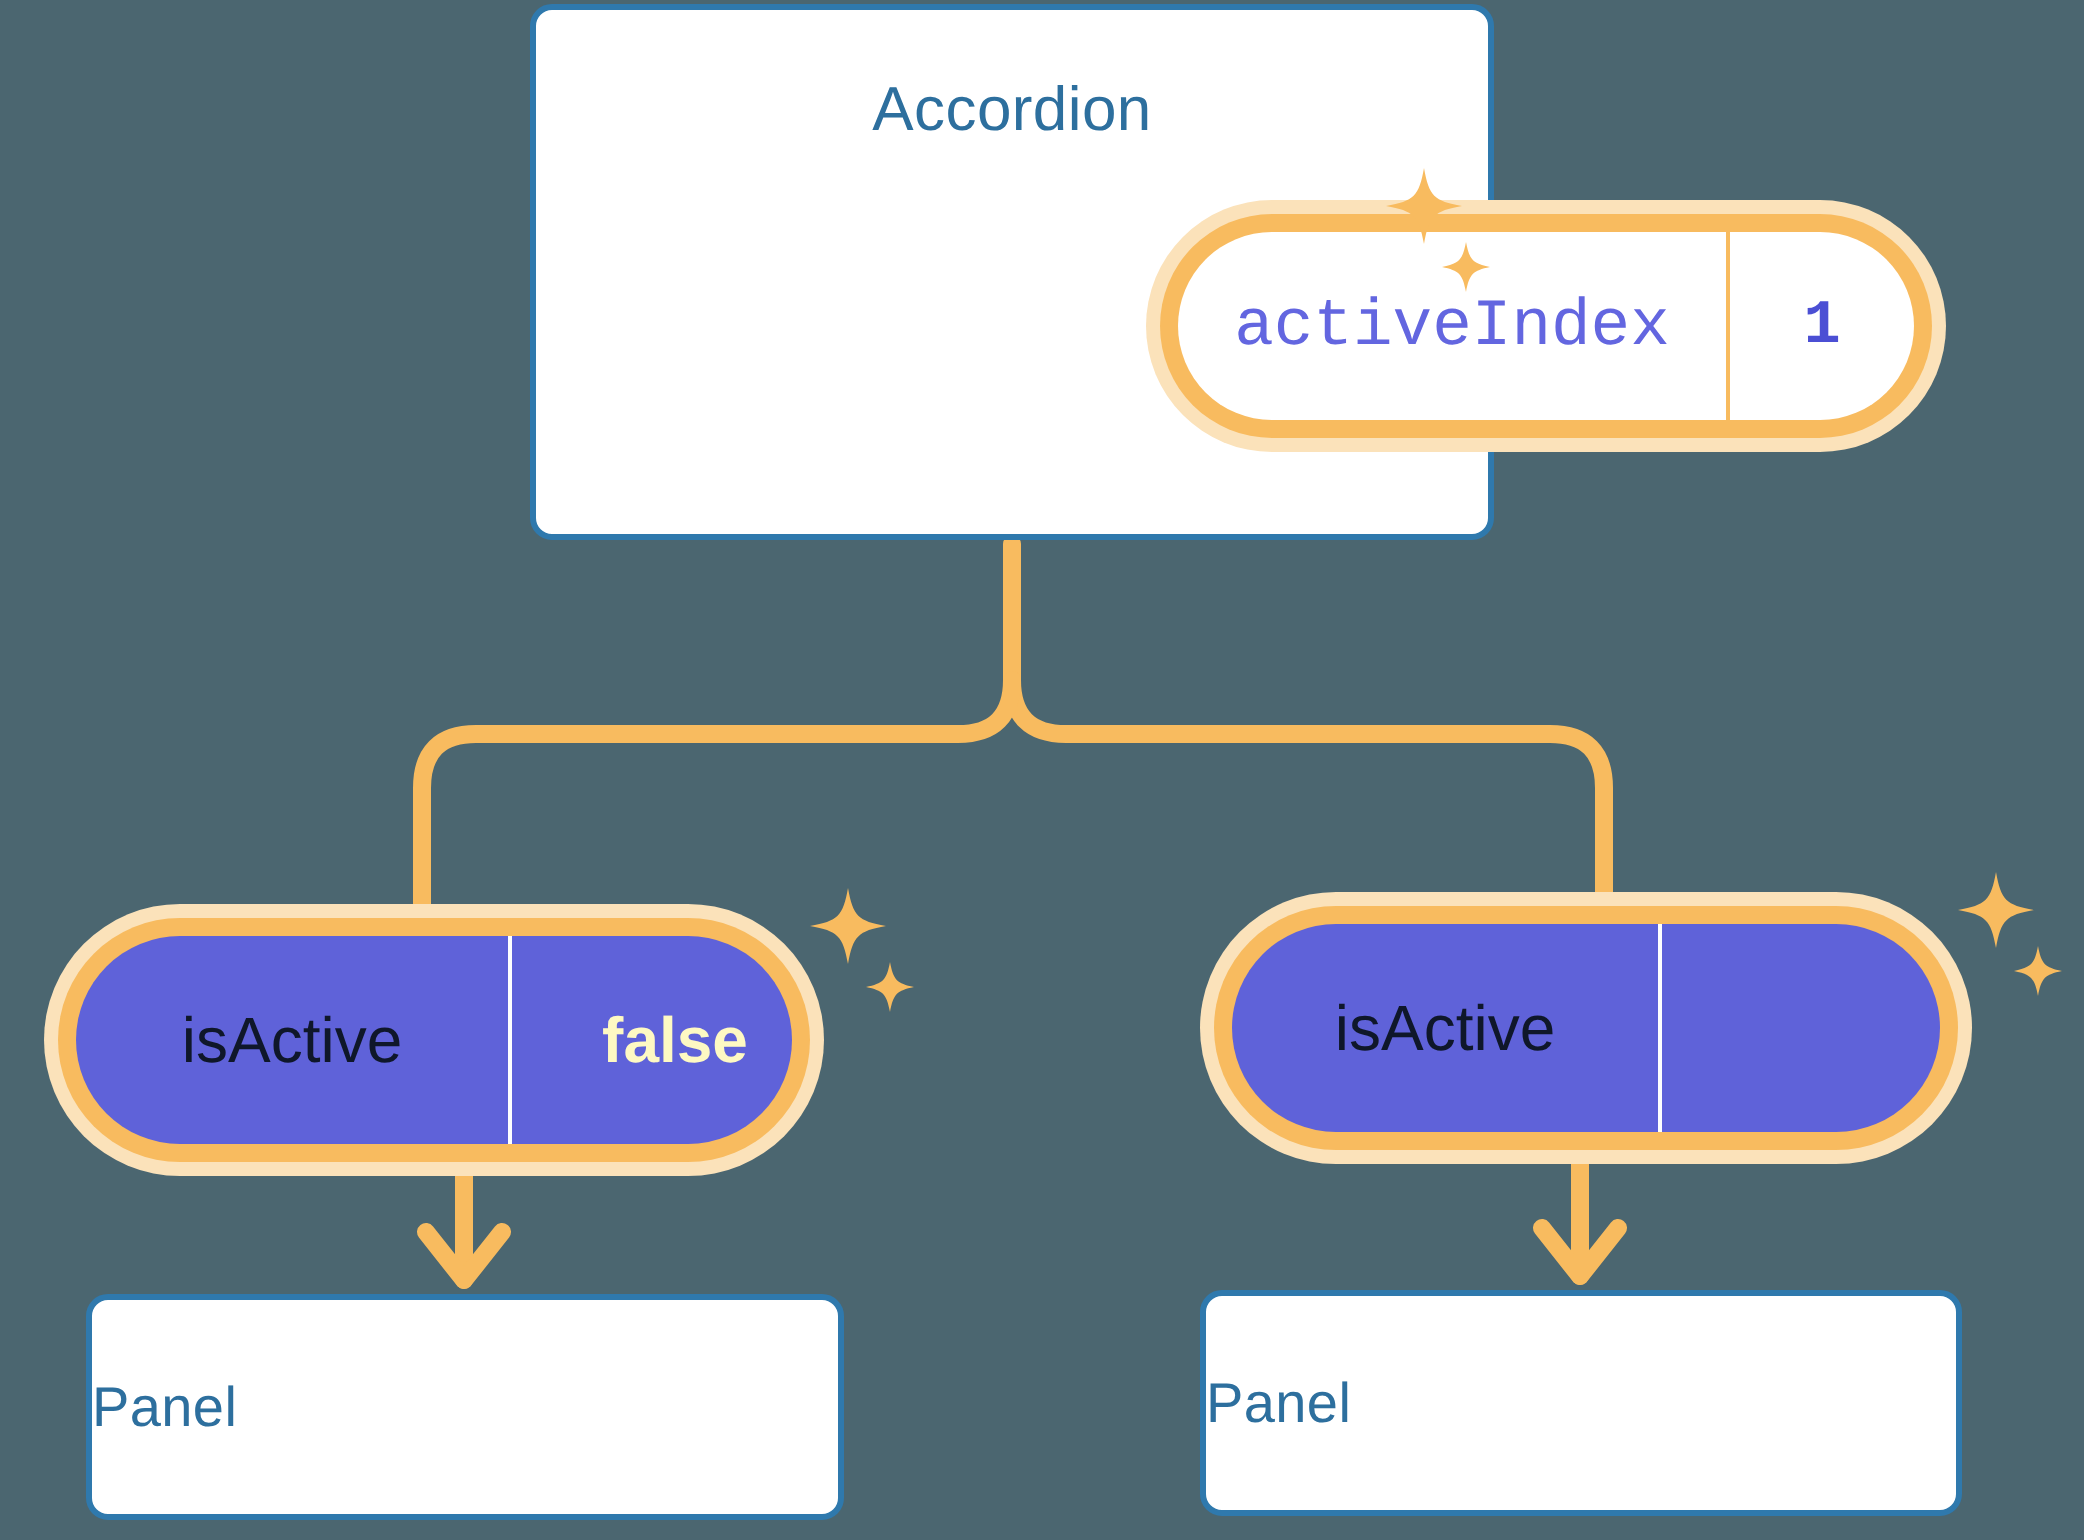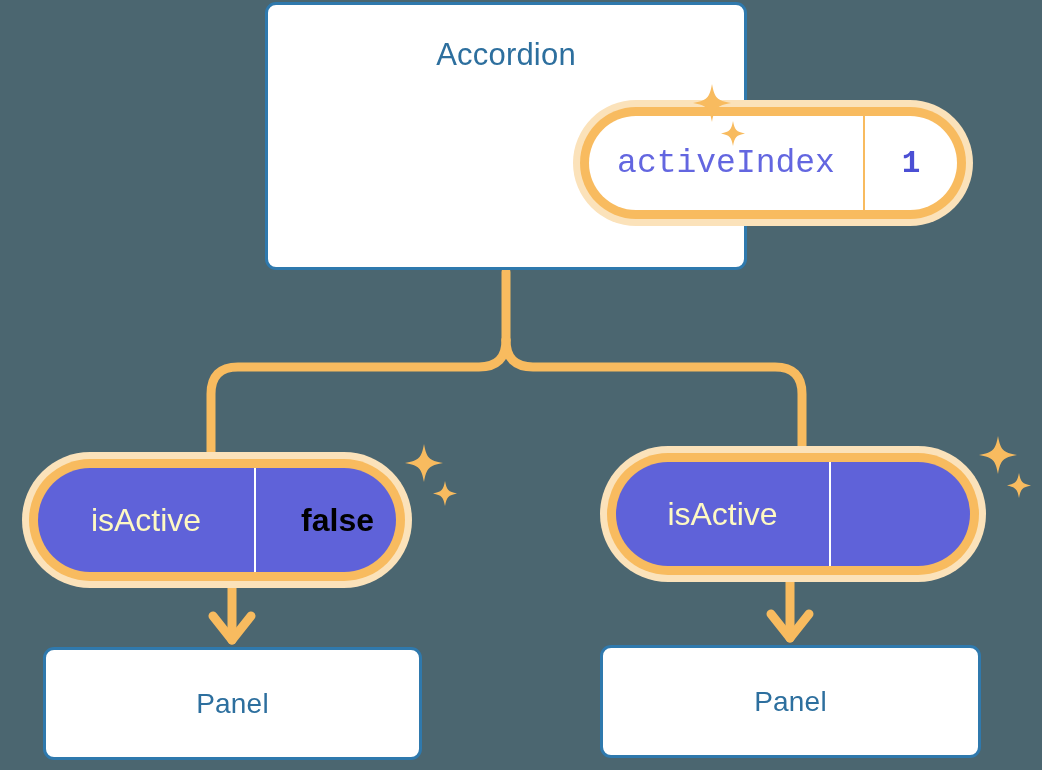--- a/index.html
+++ b/index.html
@@ -90,22 +90,22 @@
     justify-content: center;
     height: 100%;
     box-sizing: border-box;
     white-space: nowrap;
   }
   .pill-key { font-weight: 400; }
   .pill-val { font-weight: 700; }
 
   .light .pill-key { color: #6366e0; }
   .light .pill-val { color: #4b4fd4; }
-  .purple .pill-key { color: #fef9c3; }
-  .purple .pill-val { color: #000000; padding-left: 23px; }
+  .purple .pill-key { color: #0f172a; }
+  .purple .pill-val { color: #fef9c3; padding-left: 23px; }
 
   .pill-divider {
     width: 2px;
     align-self: center;
   }
   .light .pill-divider { background: #f8bb5f; }
   .purple .pill-divider { background: #ffffff; }
 
   
   #pill-activeindex { left: 305px; top: 95px; width: 400px; height: 126px; }
@@ -145,21 +145,20 @@
 
   
   .panel-box {
     position: absolute;
     background: #ffffff;
     border: 3px solid #2f79ad;
     border-radius: 11px;
     box-sizing: border-box;
     display: flex;
     align-items: center;
-    justify-content: center;
   }
   #panel-left  { left: 43px;  top: 647px; width: 379px; height: 113px; }
   #panel-right { left: 600px; top: 645px; width: 381px; height: 113px; }
   .panel-label {
     color: #2d6f9e;
     font-size: 28px;
     letter-spacing: 0.2px;
   }
 </style>
 </head>

